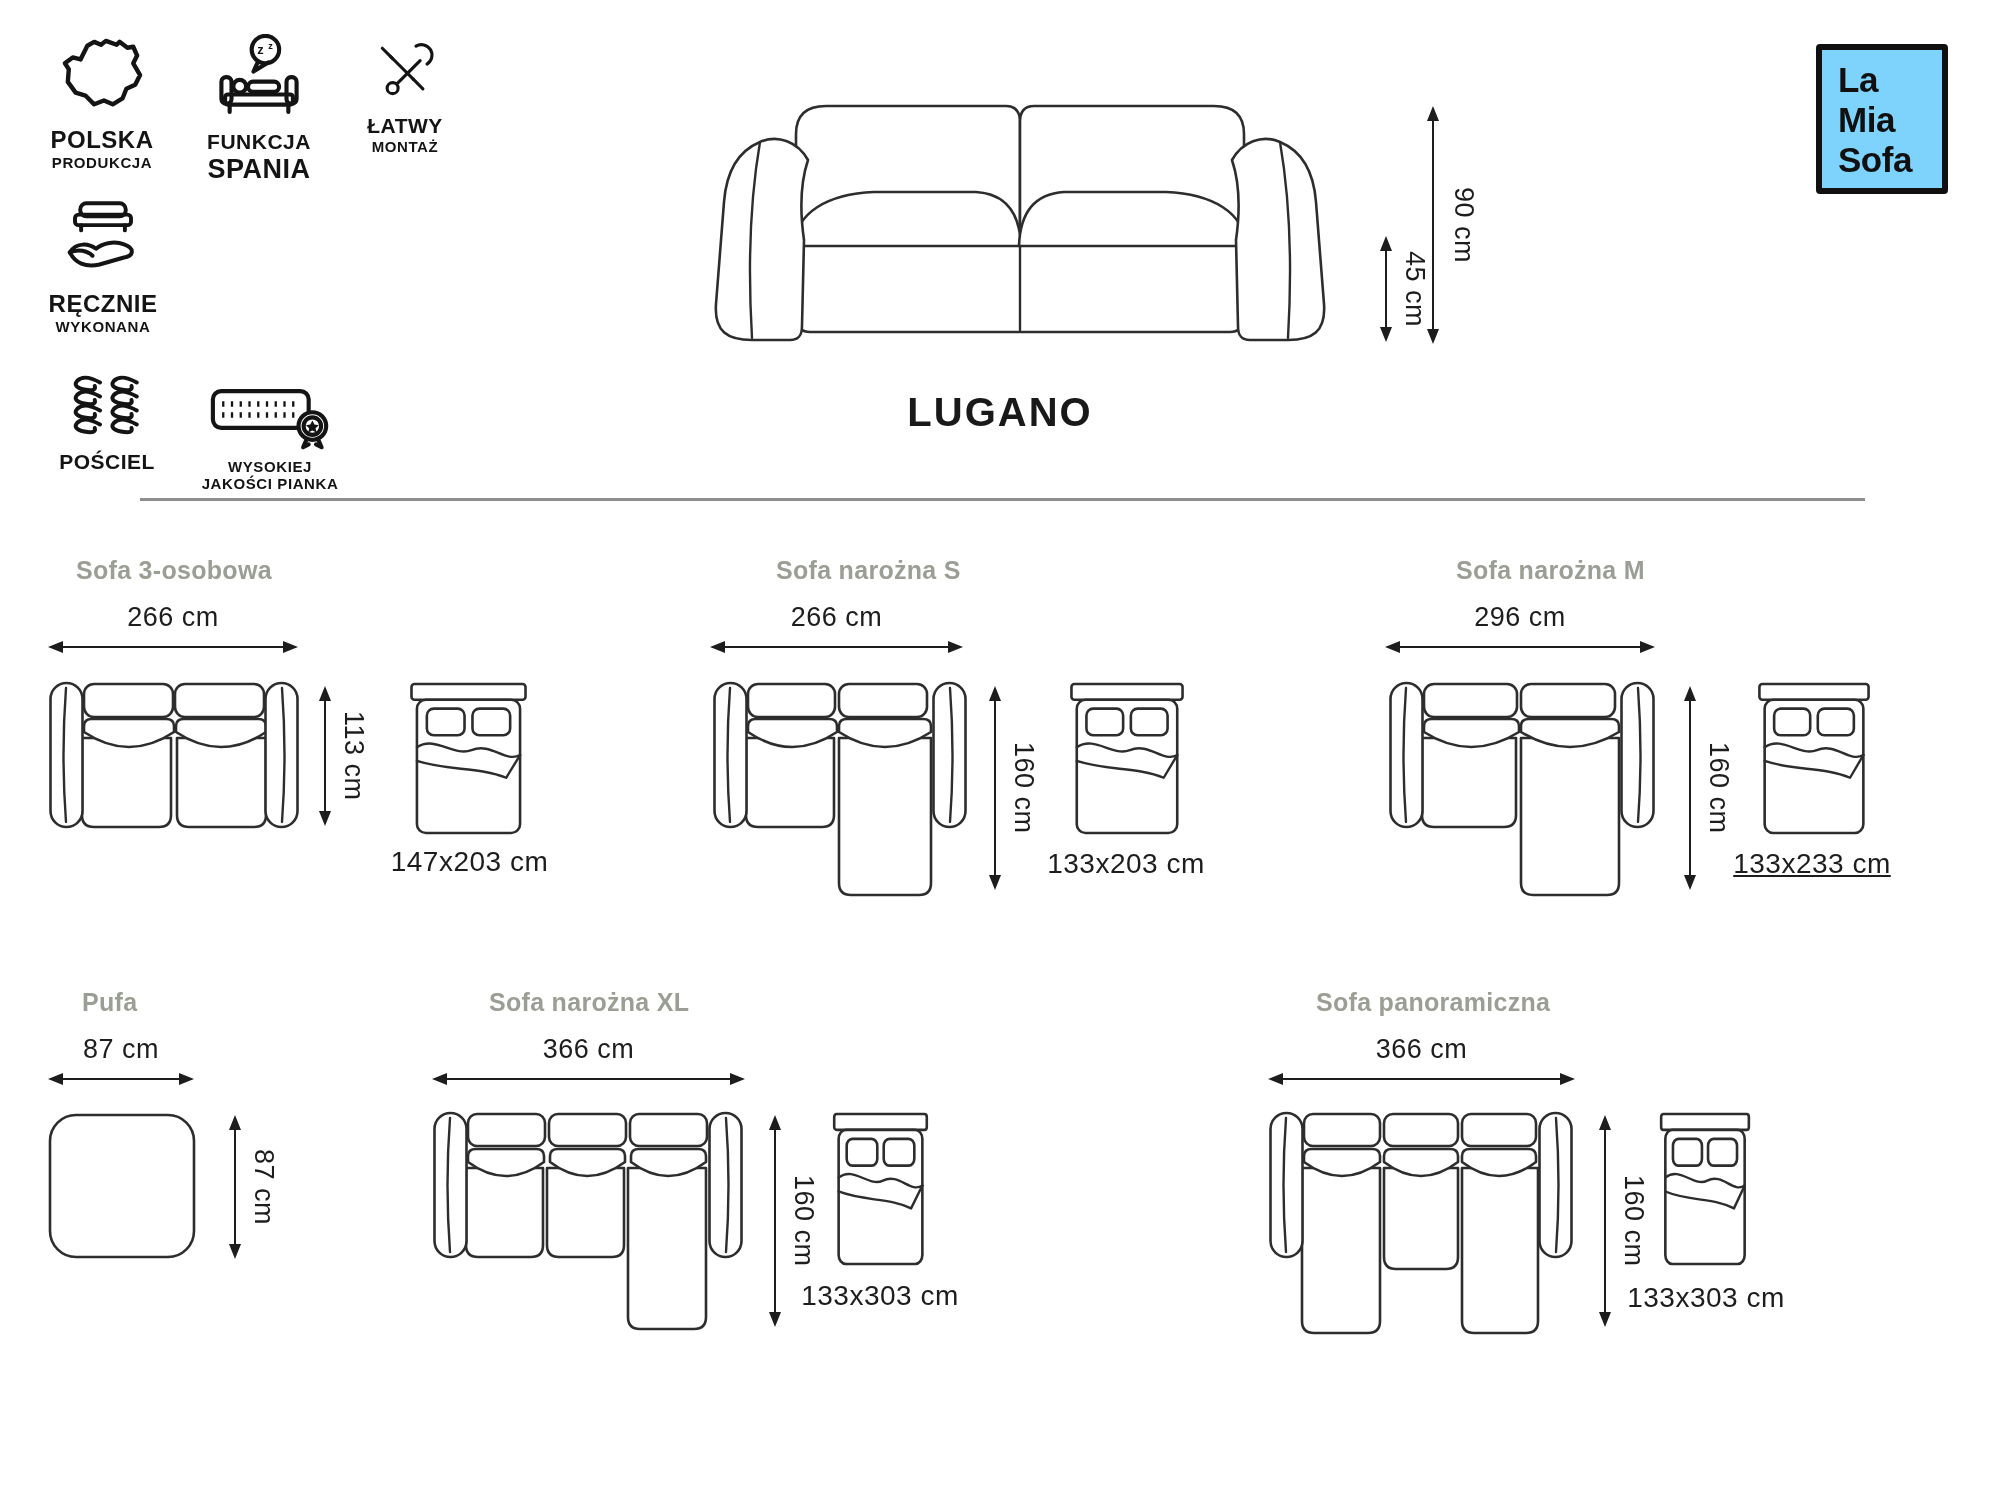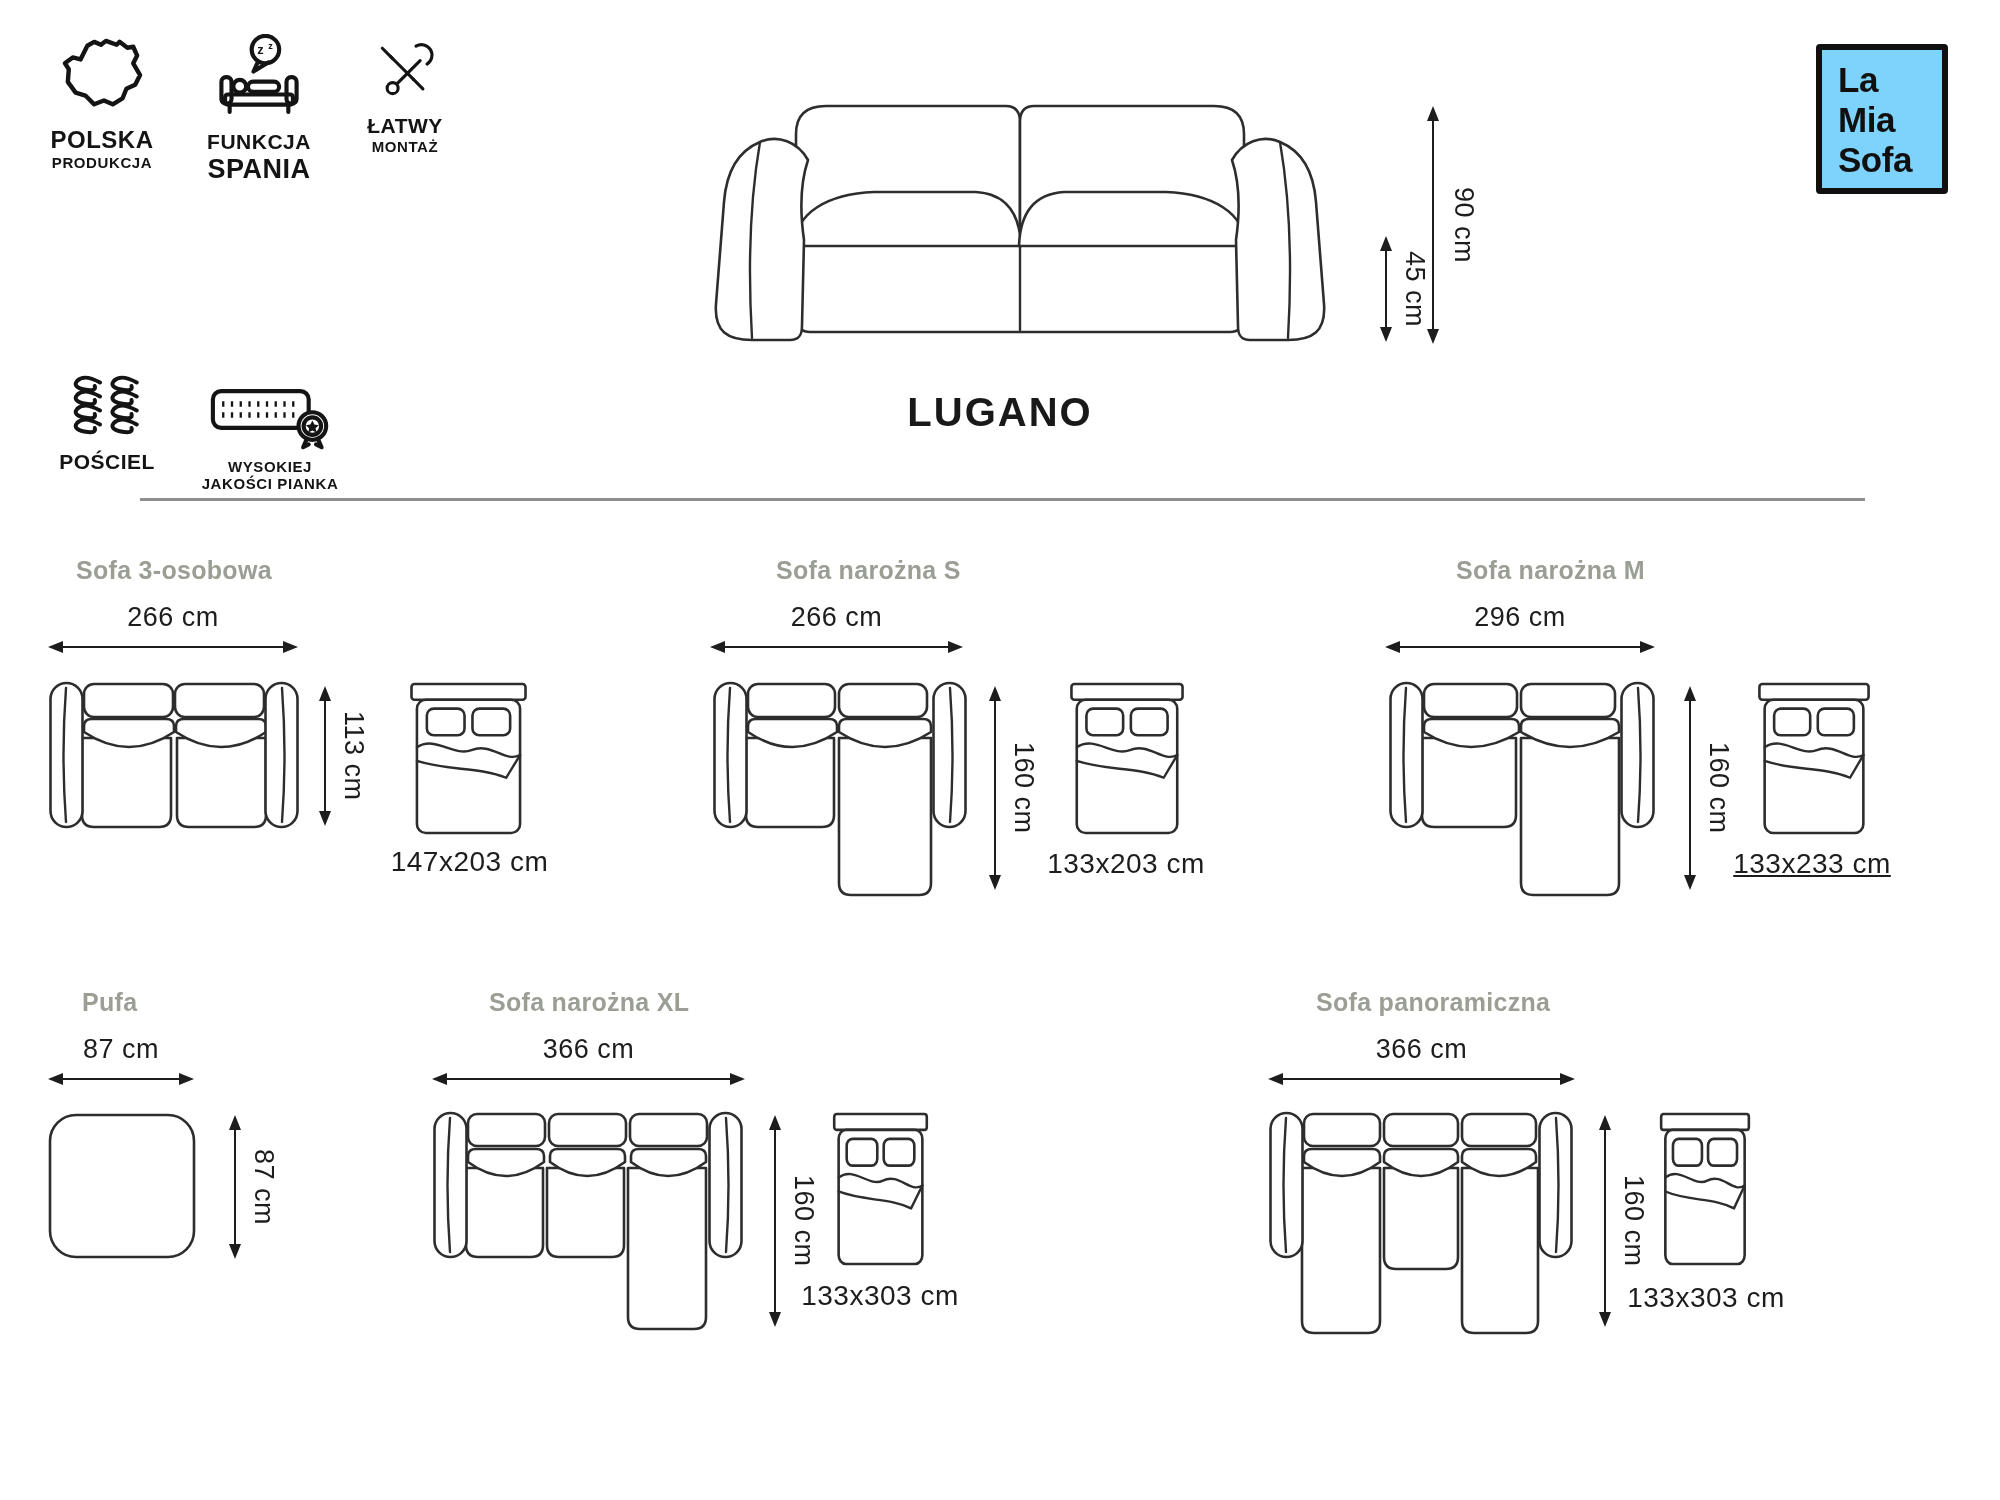--- a/index.html
+++ b/index.html
@@ -94,20 +94,31 @@
       <path class="ic" d="M27,24 L60,57" stroke-width="7"></path>
       <path class="ic" d="M60,57 L74,71" stroke-width="14"></path>
       <path class="ic" d="M70,30 L34,66" stroke-width="8"></path>
       <path class="ic" d="M64,9 a15,15 0 1,1 16,26" stroke-width="7" fill="none"></path>
       <circle class="ic-w" cx="30" cy="70" r="8" stroke-width="6"></circle>
     </svg>
     <span class="fl fl-md">ŁATWY</span>
     <span class="fl fl-sm">MONTAŻ</span>
   </div>
 
+  <div class="feature" style="left:36px;top:198px;width:134px;">
+    <svg width="92" height="84" viewBox="0 0 96 96">
+      <rect class="ic" x="22" y="6" width="52" height="15" rx="7"></rect>
+      <rect class="ic" x="16" y="19" width="64" height="12" rx="4"></rect>
+      <path class="ic" d="M23,31 V37 M73,31 V37"></path>
+      <path class="ic" d="M10,62 C18,50 32,52 40,58 C48,51 62,49 72,53 C84,57 84,66 72,68 L44,76 C28,80 16,74 10,62 Z"></path>
+      <path class="ic" d="M10,62 C20,58 30,60 36,66"></path>
+    </svg>
+    <span class="fl fl-lg">RĘCZNIE</span>
+    <span class="fl fl-sm">WYKONANA</span>
+  </div>
 
 
   <div class="feature" style="left:40px;top:372px;width:134px;">
     <svg width="90" height="70" viewBox="0 0 96 80">
       <g class="ic">
         <path d="M40,12 Q22,2 14,10 Q8,17 22,20 Q36,23 34,16 M40,28 Q22,18 14,26 Q8,33 22,36 Q36,39 34,32 M40,44 Q22,34 14,42 Q8,49 22,52 Q36,55 34,48 M40,60 Q22,50 14,58 Q8,65 22,68 Q36,71 34,64"></path>
         <path d="M82,12 Q64,2 56,10 Q50,17 64,20 Q78,23 76,16 M82,28 Q64,18 56,26 Q50,33 64,36 Q78,39 76,32 M82,44 Q64,34 56,42 Q50,49 64,52 Q78,55 76,48 M82,60 Q64,50 56,58 Q50,65 64,68 Q78,71 76,64"></path>
       </g>
     </svg>
     <span class="fl fl-md">POŚCIEL</span>

